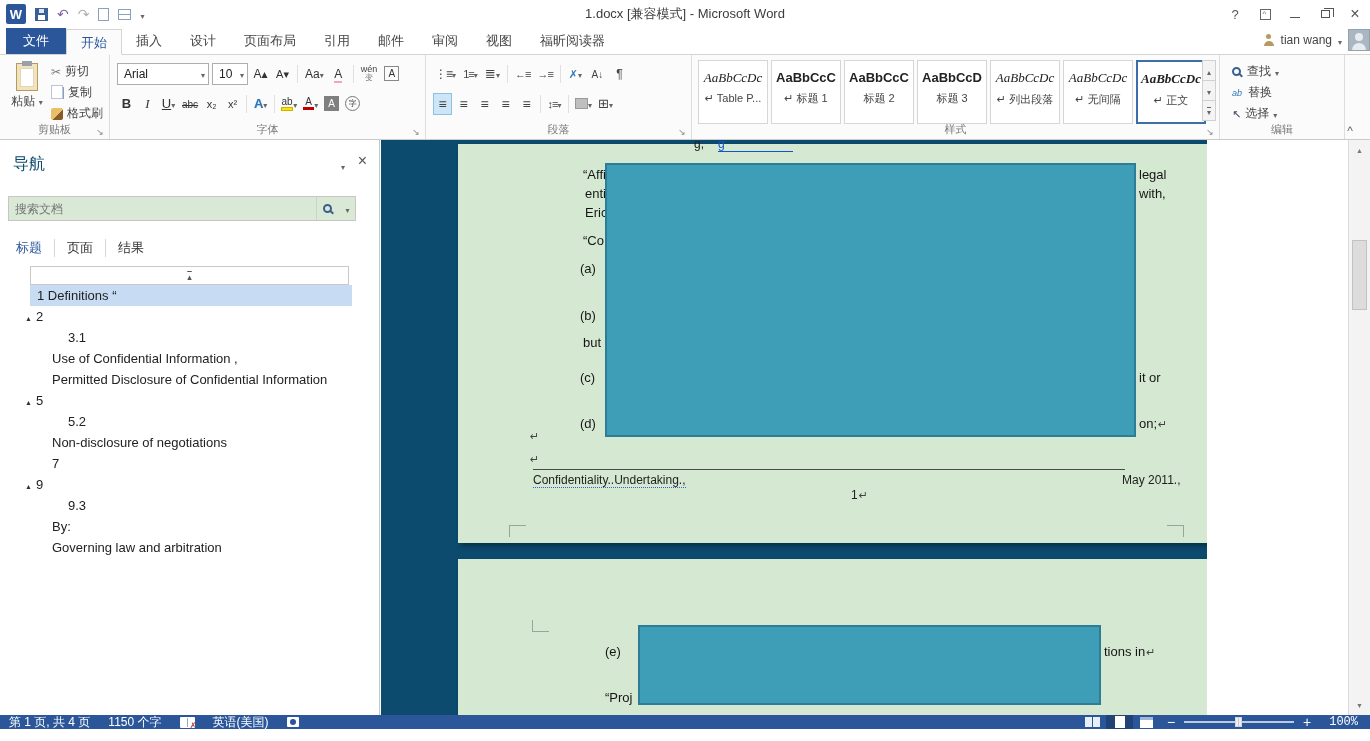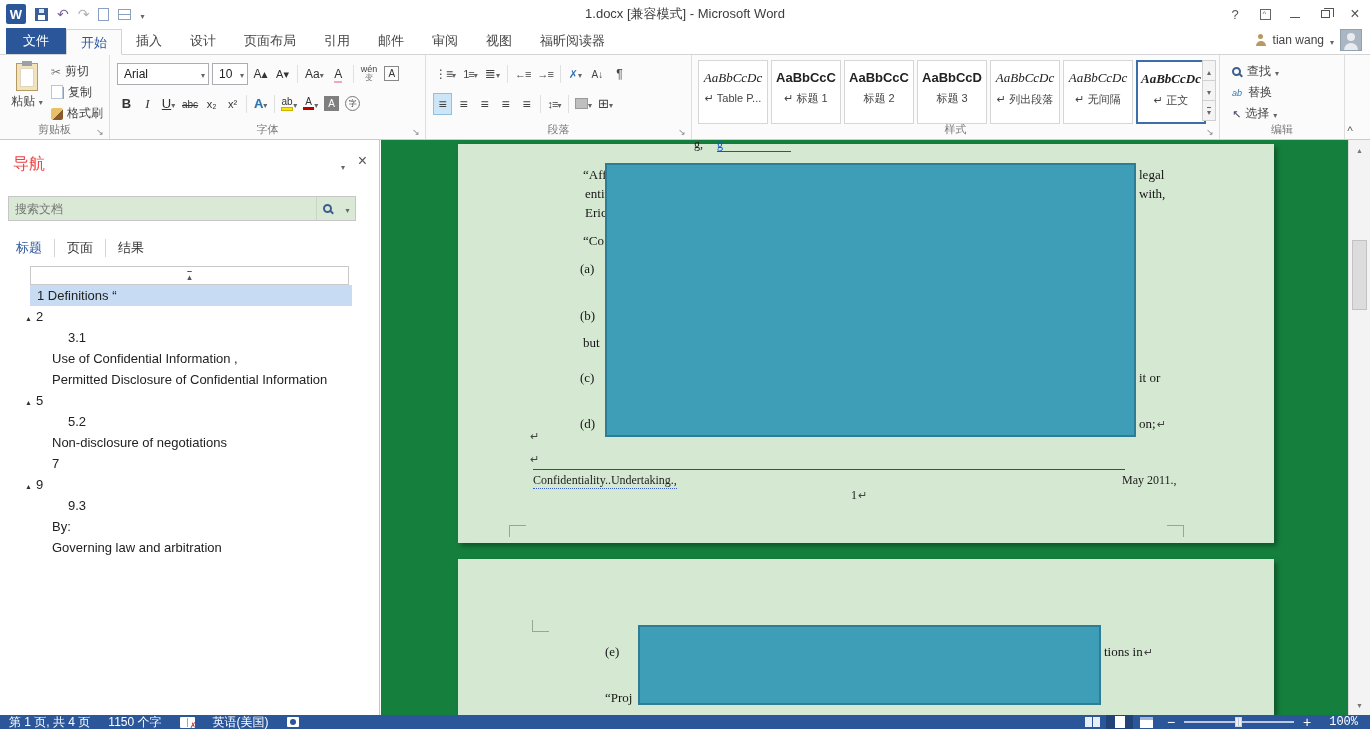--- a/index.html
+++ b/index.html
@@ -38,21 +38,21 @@
   .ic-ribopt{width:11px;height:11px;border:1px solid #666;position:relative;}
   .ic-ribopt::before{content:"^";position:absolute;left:2px;top:-1px;font-size:8px;color:#666;}
   .ic-restore{width:9px;height:8px;border:1px solid #555;position:relative;background:#fff;}
   .ic-restore::before{content:"";position:absolute;left:2px;top:-3px;width:9px;height:8px;border:1px solid #555;border-left:none;border-bottom:none;}
 
   
   .tabrow{position:absolute;left:0;top:28px;width:1370px;height:27px;background:#fff;border-bottom:1px solid #d4d4d4;display:flex;align-items:flex-end;padding-left:6px;}
   .ftab{background:#2b579a;color:#fff;height:26px;line-height:26px;padding:0 17px;font-size:13px;}
   .rtab{height:26px;line-height:26px;padding:0 14px;font-size:13px;color:#444;}
   .rtab.active{background:#fbfbfb;border:1px solid #d4d4d4;border-bottom-color:#fbfbfb;color:#2b579a;margin-bottom:-1px;}
-  .account{margin-left:auto;display:flex;align-items:center;gap:6px;padding-right:8px;padding-bottom:3px;}
+  .account{margin-left:auto;display:flex;align-items:center;gap:6px;padding-right:0;padding-bottom:3px;}
   .person{width:12px;height:12px;position:relative;}
   .person::before{content:"";position:absolute;left:3.5px;top:0;width:5px;height:5px;border-radius:50%;background:#b59a62;}
   .person::after{content:"";position:absolute;left:1px;bottom:0;width:10px;height:5px;border-radius:5px 5px 0 0;background:#b59a62;}
   .acct-name{font-size:12px;color:#444;}
   .avatar{width:22px;height:22px;background:#aab6c2;position:relative;border:1px solid #93a1af;}
   .avatar::before{content:"";position:absolute;left:6px;top:3px;width:8px;height:8px;border-radius:50%;background:#e8ecf0;}
   .avatar::after{content:"";position:absolute;left:3px;bottom:0;width:14px;height:7px;border-radius:7px 7px 0 0;background:#e8ecf0;}
 
   
   .ribbon{position:absolute;left:0;top:55px;width:1370px;height:85px;background:#fbfbfb;border-bottom:1px solid #cbcbcb;}
@@ -130,21 +130,21 @@
   .sc-more::before{content:"▾";font-size:8px;color:#666;border-top:1px solid #666;}
 
   
   .ic-find{width:9px;height:9px;border:2px solid #3b5f8f;border-radius:50%;position:relative;margin-right:2px;}
   .ic-find::after{content:"";position:absolute;width:5px;height:2px;background:#3b5f8f;transform:rotate(45deg);right:-4px;bottom:-2px;}
   .ic-repl{font-size:9px;color:#2e75b6;font-style:italic;margin-right:2px;}
   .rib-collapse{position:absolute;right:12px;bottom:2px;width:16px;height:14px;display:flex;align-items:center;justify-content:center;}
 
   
   .navpane{position:absolute;left:0;top:140px;width:380px;height:575px;background:#fff;border-right:1px solid #c6c6c6;}
-  .nav-title{position:absolute;left:13px;top:14px;font-size:16px;color:#ef4444;}
+  .nav-title{position:absolute;left:13px;top:14px;font-size:16px;color:#0c4a6e;}
   .nav-opt{position:absolute;right:34px;top:18px;}
   .nav-close{position:absolute;right:12px;top:12px;}
   .nav-search{position:absolute;left:8px;top:56px;width:348px;height:25px;border:1px solid #c6c6c6;background:#d9e9d5;display:flex;align-items:center;}
   .nav-search input{flex:1;border:none;background:transparent;outline:none;font-size:12px;color:#555;padding:0 6px;font-family:inherit;min-width:0;}
   .search-btn{width:24px;height:100%;border-left:1px solid #c9d6c6;display:flex;align-items:center;justify-content:center;}
   .search-dd{width:15px;height:100%;display:flex;align-items:center;justify-content:center;}
   .nav-tabs{position:absolute;left:12px;top:97px;display:flex;font-size:13px;height:22px;align-items:center;}
   .ntab{padding:0 12px;color:#333;border-right:1px solid #d6d6d6;height:18px;line-height:18px;}
   .ntab:last-child{border-right:none;}
   .ntab.active{color:#2b579a;}
@@ -152,21 +152,21 @@
   .nav-top-box{margin-left:10px;width:319px;height:19px;border:1px solid #c9c9c9;background:#fff;display:flex;align-items:center;justify-content:center;}
   .nrow{height:21px;display:flex;align-items:center;font-size:13px;color:#222;white-space:nowrap;overflow:hidden;}
   .nrow .tri{width:12px;padding-left:1px;}
   .tri-row{padding-left:4px;}
   .lvl0{padding-left:16px;}
   .lvl1{padding-left:32px;}
   .lvl2{padding-left:48px;}
   .nrow.sel{background:#c7dcf2;margin-left:10px;padding-left:7px;}
 
   
-  .docarea{position:absolute;left:381px;top:140px;width:967px;height:575px;background:#15803d;overflow:hidden;font-family:Liberation Serif, serif;}
+  .docarea{position:absolute;left:381px;top:140px;width:826px;height:575px;background:#0c4a6e;overflow:hidden;}
   .page{position:absolute;left:77px;width:816px;background:#d5e8d2;box-shadow:3px 3px 5px rgba(0,0,0,.35);}
   .p1{top:4px;height:399px;}
   .p2{top:419px;height:156px;}
   .f{position:absolute;font-size:13px;color:#161616;white-space:nowrap;}
   .pmark{color:#444;font-size:11px;margin-left:1px;}
   .redact{position:absolute;background:#3f9eb7;border:2px solid #2e7d96;}
   .crop{position:absolute;width:17px;height:12px;}
   .crop.bl{border-left:1px solid #96a796;border-top:1px solid #96a796;}
   .crop.br{border-right:1px solid #96a796;border-top:1px solid #96a796;}
   .crop.tl{border-left:1px solid #96a796;border-bottom:1px solid #96a796;}

